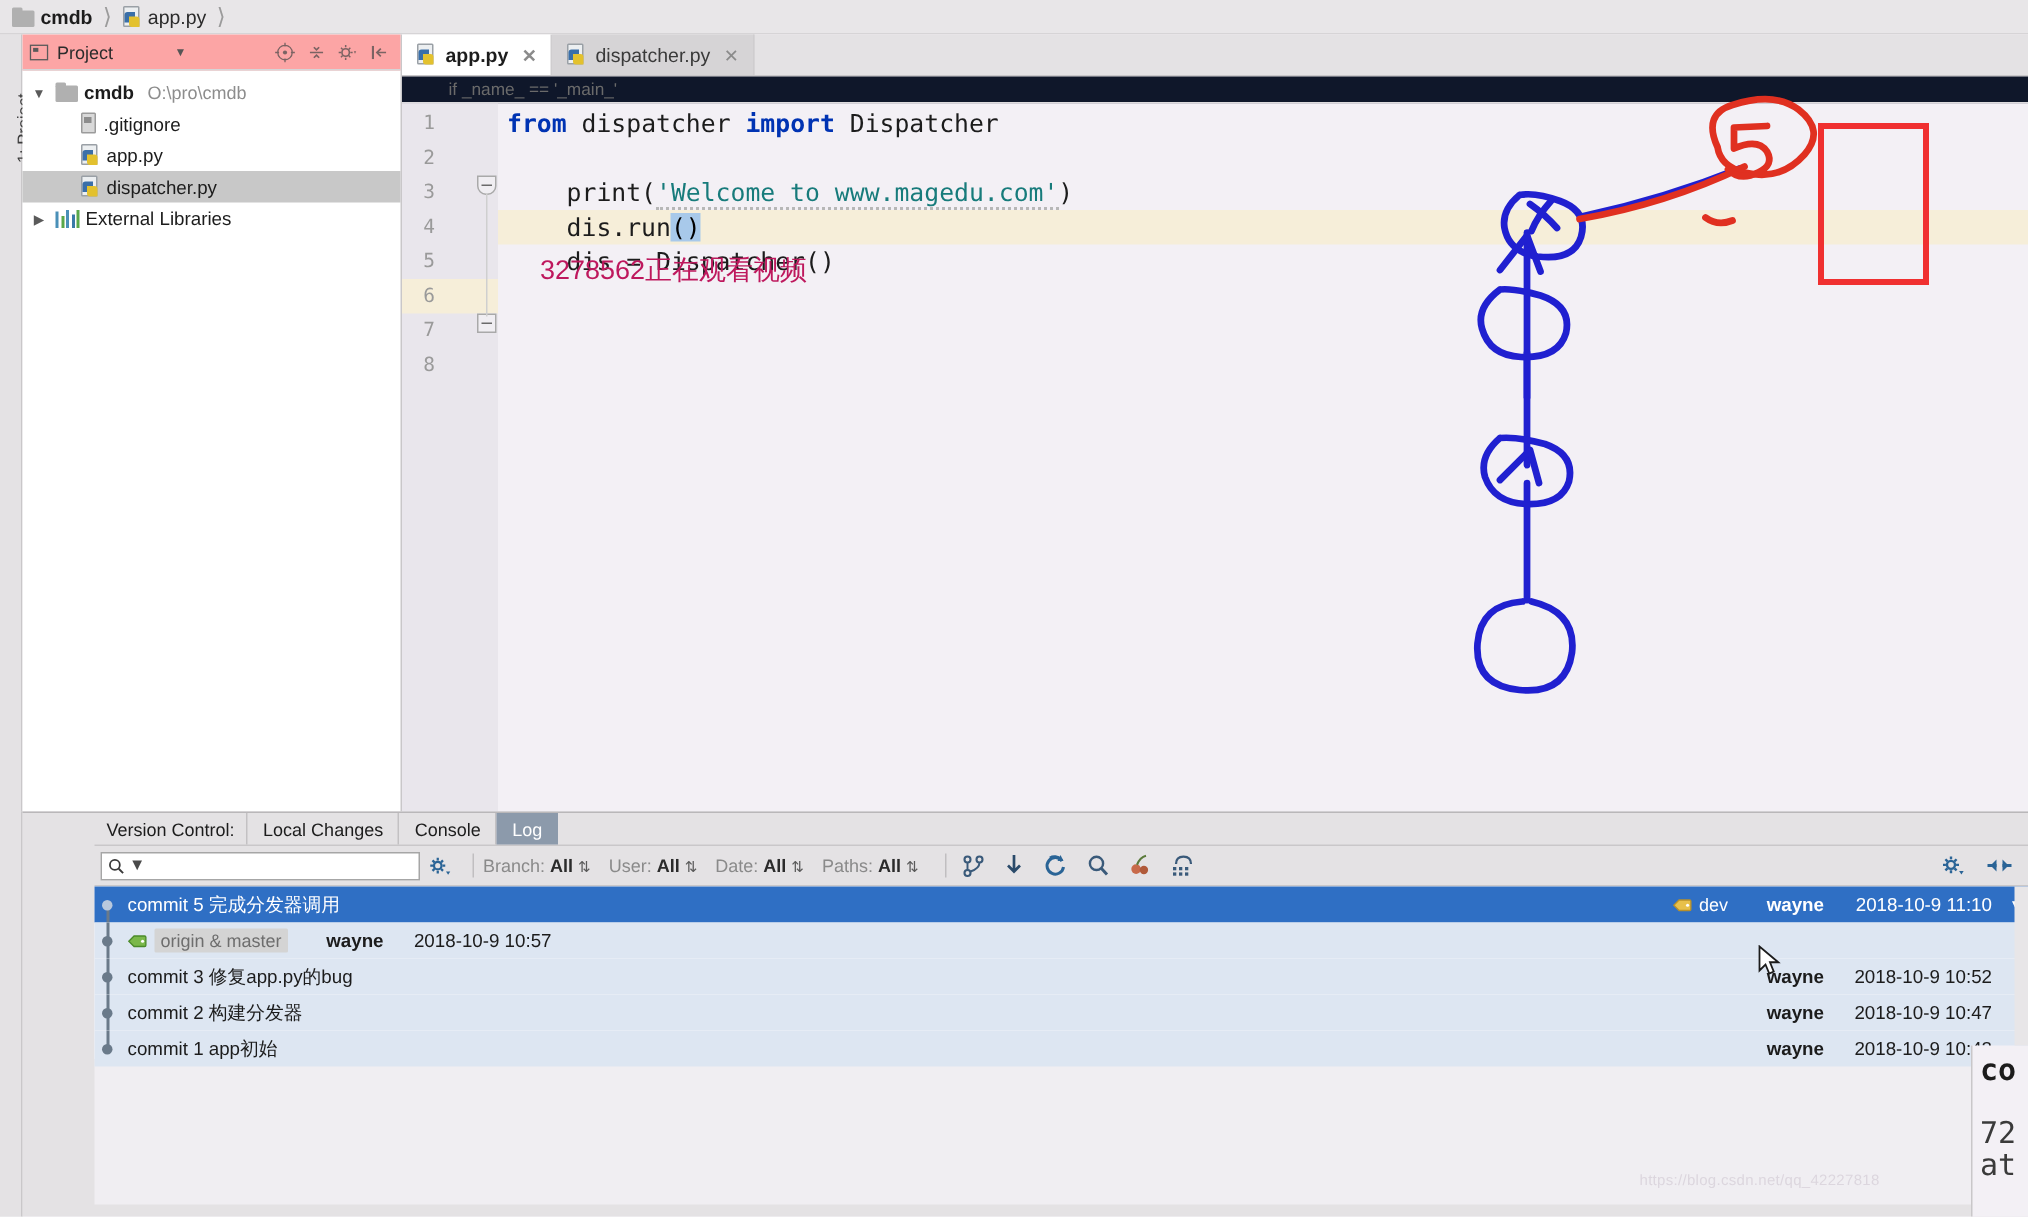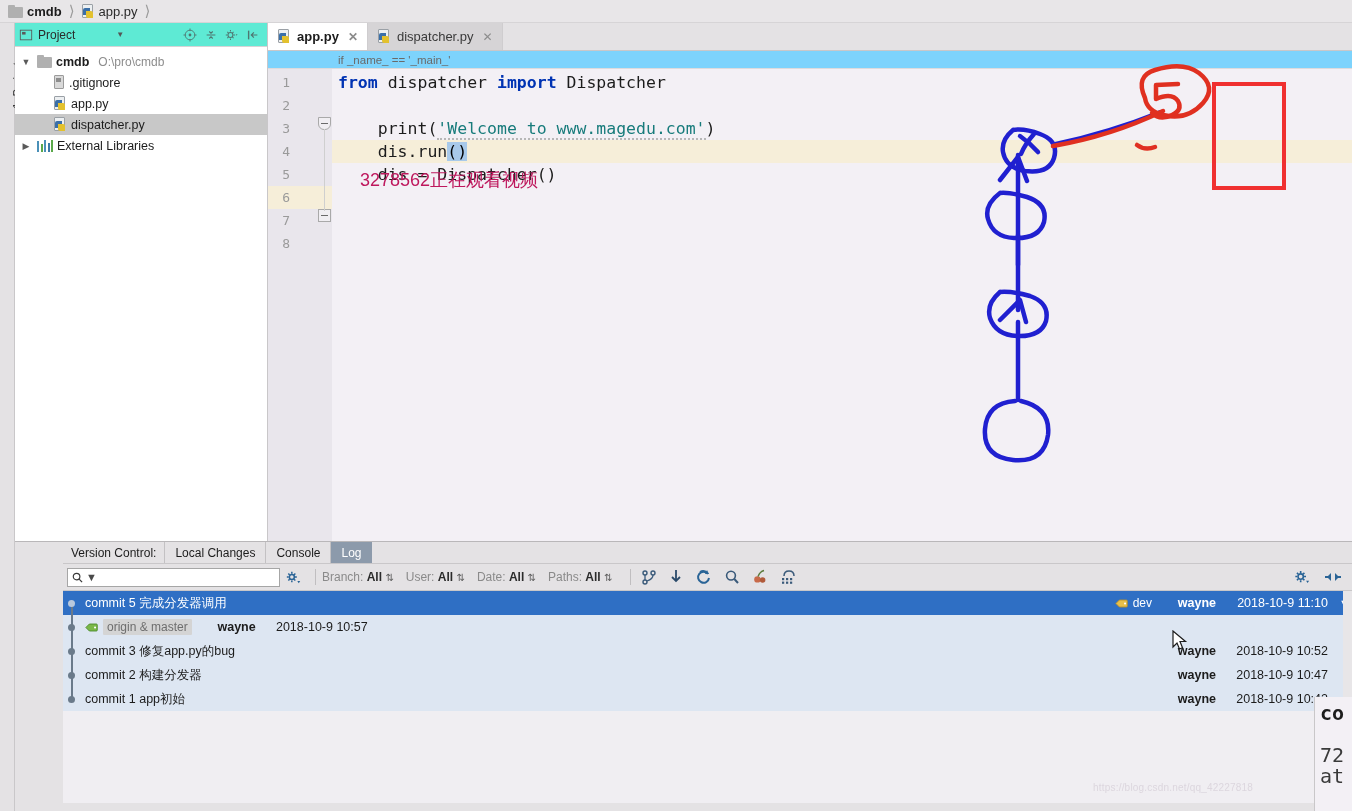--- a/index.html
+++ b/index.html
@@ -36,21 +36,21 @@
     transform: rotate(-90deg); text-align: center; white-space: nowrap;
   }
   .vtab.project { top: 55px; }
 
   
   .project-panel {
     position: absolute; left: 15px; top: 23px; width: 253px; height: 518px;
     background: #ffffff; border-right: 1px solid #c9c7c9;
   }
   .project-header {
-    height: 24px; background: #5eead4; display: flex; align-items: center;
+    height: 24px; background: #fca5a5; display: flex; align-items: center;
     padding: 0 4px; border-bottom: 1px solid #d6d4d6; gap: 5px;
   }
   .ph-icon { width: 14px; height: 14px; flex: 0 0 auto; }
   .ph-title { font-size: 12px; color: #2b2b2b; }
   .ph-caret { font-size: 8px; color: #555; margin-left: 36px; }
   .ph-tools { margin-left: auto; display: flex; align-items: center; gap: 7px; padding-right: 3px; }
   .tool-ico { width: 14px; height: 14px; opacity: .72; }
 
   .tree { padding-top: 4px; font-size: 12.5px; color: #1c1c1c; }
   .tree-row {
@@ -104,22 +104,22 @@
   .tab {
     display: flex; align-items: center; gap: 6px; padding: 0 9px;
     font-size: 13px; color: #1c1c1c; cursor: default;
     border-right: 1px solid #cfcdcf; position: relative;
   }
   .tab.active { background: #ffffff; font-weight: bold; }
   .tab.inactive { background: #d6d4d6; color: #3a3a3a; }
   .tab .x { font-size: 12px; color: #8b8b8b; margin-left: 3px; }
 
   .sticky-line {
-    height: 18px; background: #7dd3fc; border-bottom: 1px solid #dddbdd;
-    display: flex; align-items: center; padding-left: 70px;
+    height: 18px; background: #0f172a; border-bottom: 1px solid #dddbdd;
+    display: flex; align-items: center; padding-left: 31px;
     font-size: 11.5px; color: #6a6a6a;
   }
 
   .code-wrap { position: relative; height: 472px; background:#f3f0f5; display:flex; }
   .gutter {
     width: 64px; background: #e9e6ec; position: relative;
     font-family: "DejaVu Sans Mono", monospace; font-size: 13px; color: #9a9a9a;
     text-align: right; padding-top: 2px;
   }
   .gline { height: 23px; line-height: 23px; padding-right: 42px; position: relative; }

